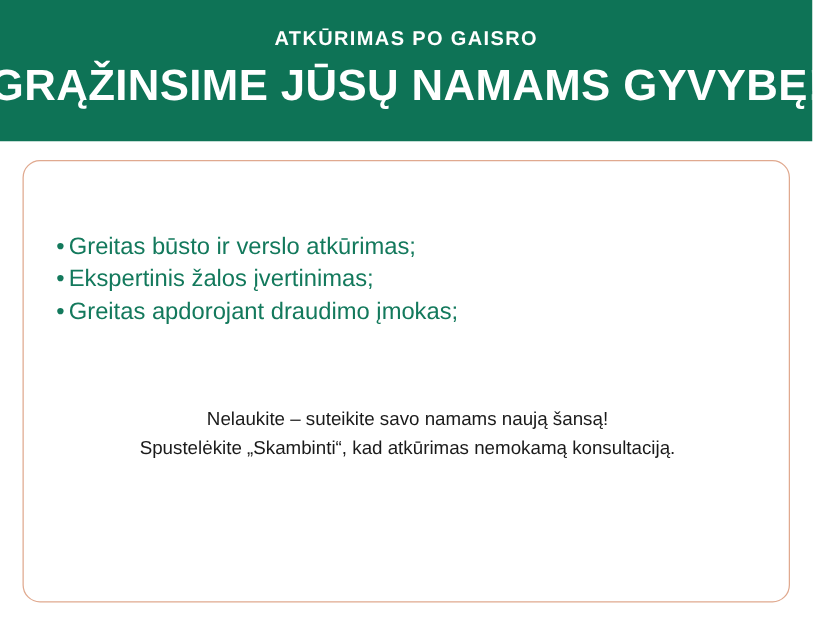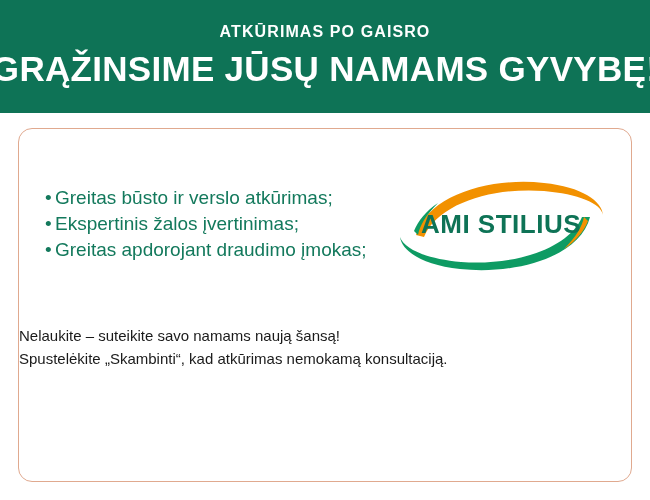--- a/index.html
+++ b/index.html
@@ -92,20 +92,21 @@
   }
   .logo svg {
     display: block;
   }
   
   .footer-copy {
     position: absolute;
     left: 0;
     top: 195px;
     width: 614px;
+    text-align: center;
   }
   .footer-line {
     color: #1a1a1a;
     font-size: 15px;
     line-height: 23px;
     white-space: nowrap;
   }
 </style>
 </head>
 <body>
@@ -124,33 +125,20 @@
         <span class="dot">•</span><span>Greitas būsto ir verslo atkūrimas;</span>
       </div>
       <div class="bullet">
         <span class="dot">•</span><span>Ekspertinis žalos įvertinimas;</span>
       </div>
       <div class="bullet">
         <span class="dot">•</span><span>Greitas apdorojant draudimo įmokas;</span>
       </div>
     </div>
 
-    <div class="logo">
-      <svg width="215" height="110" viewBox="0 0 215 110" xmlns="http://www.w3.org/2000/svg">
-
-        <path d="M22 64 C 34 24, 96 6, 150 12 C 188 16, 208 30, 209 44 C 207 32, 184 23, 150 20 C 100 16, 44 32, 30 66 Z" fill="#f29100"></path>
-
-        <path d="M196 46 C 186 86, 122 104, 66 98 C 28 94, 8 80, 6 66 C 10 78, 33 88, 67 91 C 118 95, 174 79, 188 46 Z" fill="#0e9b63"></path>
-
-        <path d="M20 60 C 24 50, 32 40, 44 32 C 32 44, 26 54, 24 64 Z" fill="#0e9b63"></path>
-
-        <path d="M194 50 C 190 60, 182 70, 170 78 C 182 66, 188 56, 190 46 Z" fill="#f29100"></path>
-        <text x="107" y="62" text-anchor="middle" font-family="Liberation Sans, sans-serif" font-size="26" font-weight="bold" letter-spacing="0.5" fill="#0e7356">AMI STILIUS</text>
-      </svg>
-    </div>
 
     <div class="footer-copy">
       <div class="footer-line">Nelaukite – suteikite savo namams naują šansą!</div>
       <div class="footer-line">Spustelėkite „Skambinti“, kad atkūrimas nemokamą konsultaciją.</div>
     </div>
 
   </div>
 </div>
 
 </body></html>

